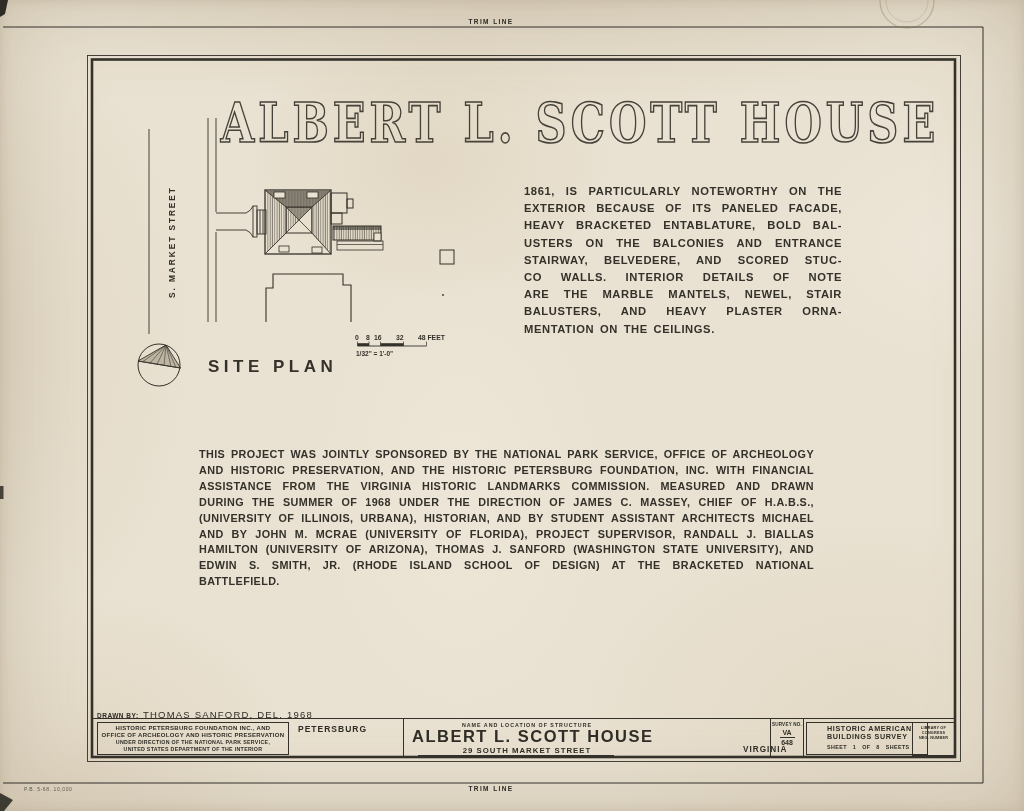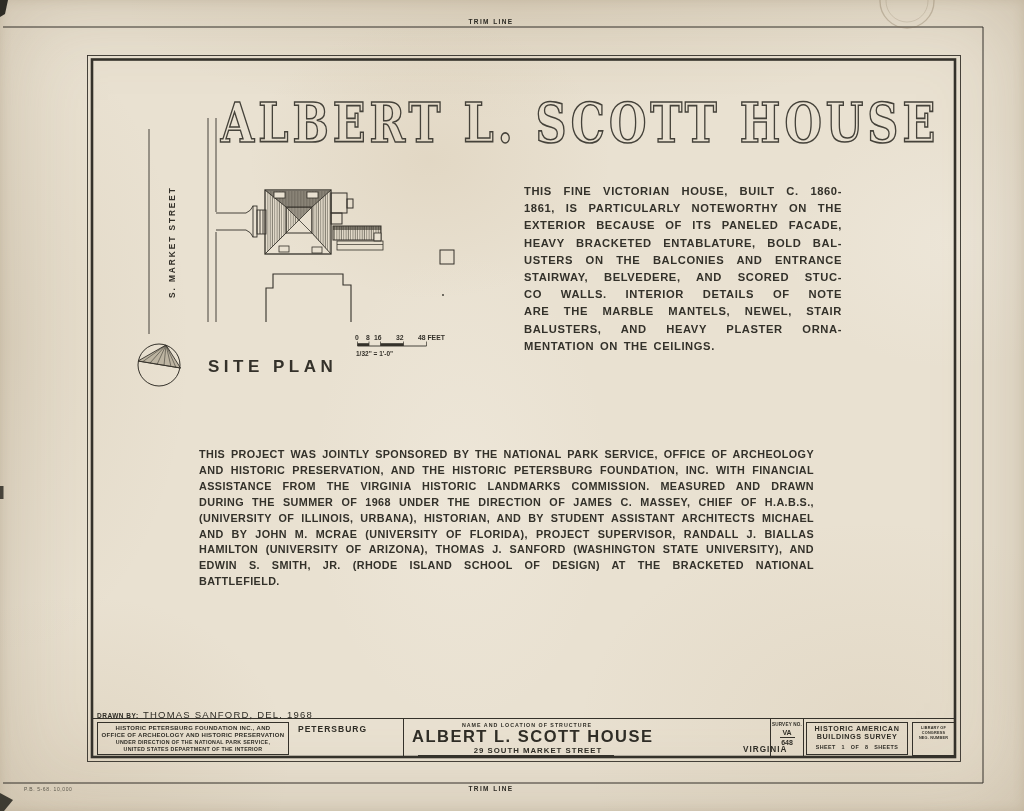--- a/index.html
+++ b/index.html
@@ -56,31 +56,31 @@
   .tb .d1{left:311px;} .tb .d2{left:678px;} .tb .d3{left:711px;}
   .tb-org{position:absolute;left:5px;top:3px;width:190px;height:29px;
       border:1.5px solid #34312a;text-align:center;padding-top:2px;letter-spacing:.3px;}
   .tb-org div{font-size:6px;line-height:7.2px;}
   .tb-org div:nth-child(3),.tb-org div:nth-child(4){font-size:5.3px;line-height:6.4px;}
   .tb-city{position:absolute;left:206px;top:5px;font-size:8.5px;letter-spacing:1px;}
   .tb-caption{position:absolute;left:320px;top:2.5px;width:230px;text-align:center;
       font-size:5.3px;letter-spacing:1px;}
   .tb-name{position:absolute;left:320px;top:8px;width:230px;text-align:center;
       font-size:16.5px;letter-spacing:1.5px;white-space:nowrap;}
-  .tb-addr{position:absolute;left:331px;top:27px;width:230px;text-align:center;
+  .tb-addr{position:absolute;left:320px;top:27px;width:230px;text-align:center;
       font-size:7.8px;letter-spacing:1px;}
   .tb-underline{position:absolute;left:326px;top:36px;width:196px;height:1px;background:#34312a;}
   .tb-state{position:absolute;left:651px;top:26px;font-size:8.2px;letter-spacing:1px;}
   .tb-survey{position:absolute;left:679px;top:0;width:32px;height:39px;text-align:center;}
   .tb-survey .s-cap{font-size:4.6px;margin-top:3px;letter-spacing:.2px;}
   .tb-survey .s-top{font-size:7px;margin-top:2px;}
   .tb-survey .s-line{width:15px;height:1px;background:#34312a;margin:1px auto;}
   .tb-survey .s-bot{font-size:7px;}
   .tb-habs{position:absolute;left:714px;top:3px;width:100px;height:29px;
-      border:1.2px solid #34312a;text-align:center;padding-top:2px;}
+      border:1.2px solid #34312a;text-align:left;padding-top:2px;padding-left:20px;}
   .tb-habs .h1,.tb-habs .h2{font-size:7.2px;line-height:8.4px;letter-spacing:.6px;}
   .tb-habs .h3{font-size:5.4px;margin-top:2px;word-spacing:4px;letter-spacing:.4px;}
   .tb-loc{position:absolute;left:820px;top:3px;width:41px;height:29px;
       border:1px solid #34312a;text-align:center;padding-top:3px;}
   .tb-loc div{font-size:3.8px;line-height:4.8px;letter-spacing:.2px;}
 </style>
 </head>
 <body>
 
 <div class="paper">
@@ -216,21 +216,20 @@
     </g>
   </svg>
 
   <div class="trim-label top">TRIM LINE</div>
   <div class="trim-label bottom">TRIM LINE</div>
   <div class="print-code">P.B. 5-68. 10,000</div>
 
   <div class="m-title">ALBERT L. SCOTT HOUSE</div>
 
   <div class="para desc">
-      <div>THIS FINE VICTORIAN HOUSE, BUILT C. 1860-</div>
       <div>1861, IS PARTICULARLY NOTEWORTHY ON THE</div>
       <div>EXTERIOR BECAUSE OF ITS PANELED FACADE,</div>
       <div>HEAVY BRACKETED ENTABLATURE, BOLD BAL-</div>
       <div>USTERS ON THE BALCONIES AND ENTRANCE</div>
       <div>STAIRWAY, BELVEDERE, AND SCORED STUC-</div>
       <div>CO WALLS. INTERIOR DETAILS OF NOTE</div>
       <div>ARE THE MARBLE MANTELS, NEWEL, STAIR</div>
       <div>BALUSTERS, AND HEAVY PLASTER ORNA-</div>
       <div>MENTATION ON THE CEILINGS.</div>
     </div>

